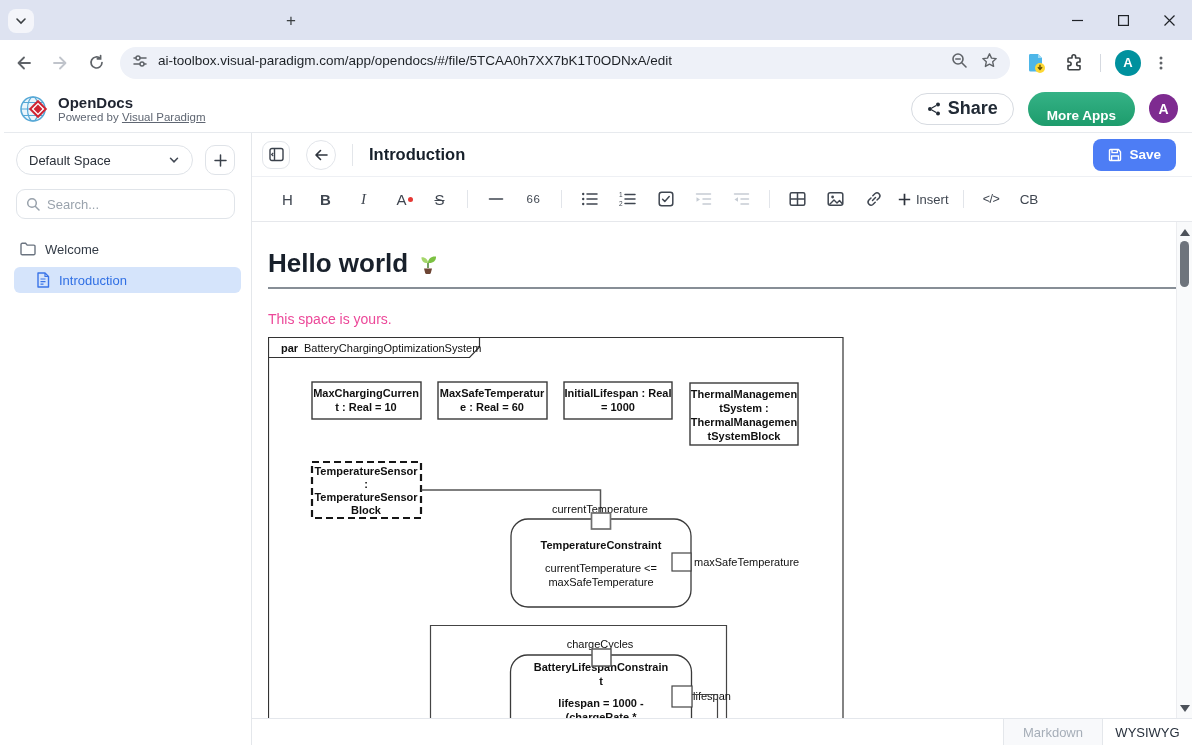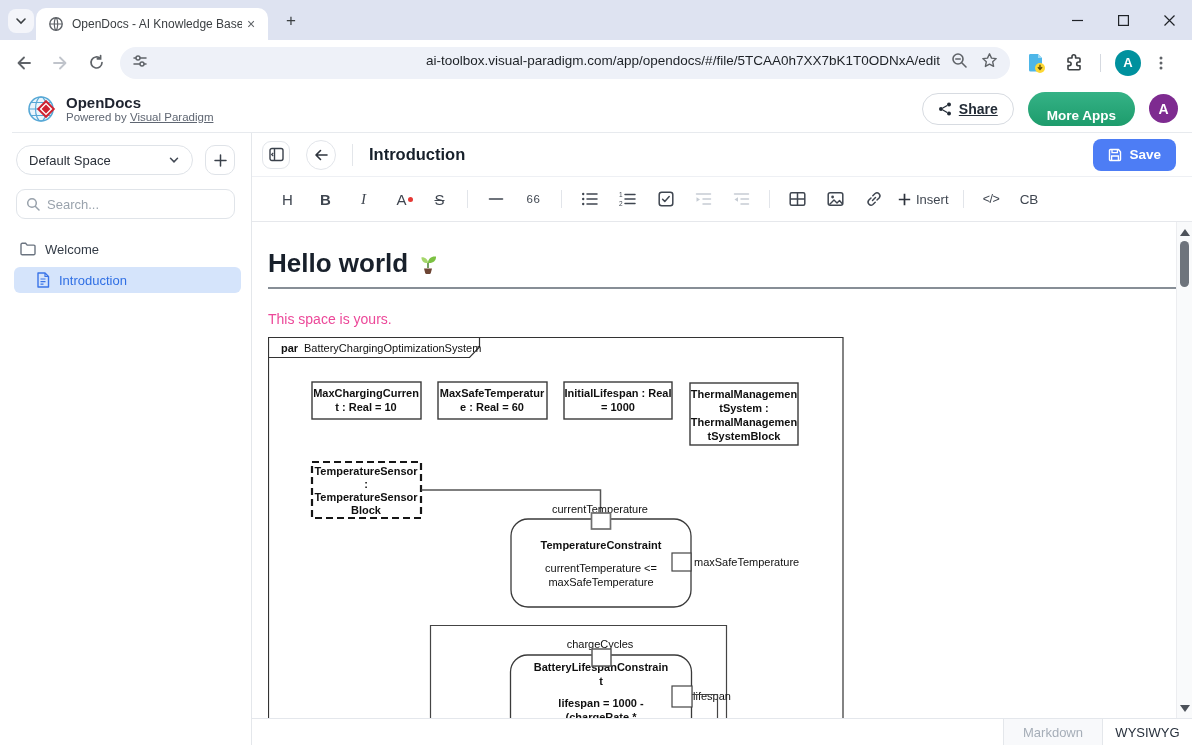--- a/index.html
+++ b/index.html
@@ -13,35 +13,35 @@
   .btab { position:absolute; left:36px; top:8px; width:232px; height:32px; background:#fff; border-radius:10px 10px 0 0; display:flex; align-items:center; padding:0 8px 0 12px; }
   .btab .fav { flex:0 0 16px; margin-right:8px; }
   .btab .tab-title { font-size:12px; color:#3c4043; white-space:nowrap; overflow:hidden; flex:1; }
   .tab-close { flex:0 0 18px; height:18px; display:flex; align-items:center; justify-content:center; font-size:14px; color:#5f6368; border-radius:50%; }
   .newtab { position:absolute; left:280px; top:10px; width:22px; height:22px; display:flex; align-items:center; justify-content:center; color:#3c4043; font-size:17px; }
   .winctrls { position:absolute; right:0; top:0; height:40px; display:flex; align-items:center; }
   .winbtn { width:46px; height:40px; display:flex; align-items:center; justify-content:center; color:#1f2328; }
 
   .urlrow { position:absolute; top:40px; left:0; right:0; height:45px; background:#fff; display:flex; align-items:center; }
   .navbtn { width:24px; height:24px; margin-left:12px; display:flex; align-items:center; justify-content:center; }
-  .omnibox { margin-left:12px; width:890px; height:32px; background:#eef1f8; border-radius:16px; display:flex; align-items:center; padding:0 10px 4px 12px;text-align:right; }
+  .omnibox { margin-left:12px; width:890px; height:32px; background:#eef1f8; border-radius:16px; display:flex; align-items:center; padding:0 10px 4px 12px; }
   .omnibox .url { flex:1; font-size:13.5px; color:#1d2126; margin-left:10px; white-space:nowrap; overflow:hidden; }
   .obicon { width:22px; height:22px; display:flex; align-items:center; justify-content:center; margin-left:8px; }
   .rowicon { width:24px; height:24px; display:flex; align-items:center; justify-content:center; margin-left:14px; }
   .vsep { width:1px; height:18px; background:#d5d9e0; margin-left:14px; }
   .bavatar { width:26px; height:26px; border-radius:50%; background:#00919e; color:#fff; font-size:13px; font-weight:bold; display:flex; align-items:center; justify-content:center; margin-left:14px; }
 
   
-  .appheader { position:absolute; top:85px; left:12px; right:0; height:48px; background:#fff; border-bottom:1px solid #e7eaee; display:flex; align-items:center; padding:0 14px; }
+  .appheader { position:absolute; top:85px; left:4px; right:0; height:48px; background:#fff; border-bottom:1px solid #e7eaee; display:flex; align-items:center; padding:0 14px; }
   .brandtext { margin-left:8px; }
   .brandtext .t1 { font-size:15px; font-weight:bold; color:#1f2430; line-height:17px; }
   .brandtext .t2 { font-size:11.5px; color:#5f6672; }
   .brandtext .t2 a { color:#5f6672; text-decoration:underline; }
   .spacer { flex:1; }
-  .share-btn { height:32px; border:1px solid #d7dbe1; border-radius:16px; background:#fff; display:flex; align-items:center; gap:7px; padding:0 15px; font-size:14px; font-weight:600; color:#222b36;text-decoration:underline; }
+  .share-btn { height:32px; border:1px solid #d7dbe1; border-radius:16px; background:#fff; display:flex; align-items:center; gap:7px; padding:0 15px; font-size:18px; font-weight:600; color:#222b36; }
   .moreapps-btn { height:34px; border:none; border-radius:17px; background:linear-gradient(180deg,#35b286,#1d9c6c); color:#fff; font-size:13.5px; font-weight:bold; padding:16px 19px; margin-left:14px; }
   .pavatar { width:29px; height:29px; border-radius:50%; background:#7e2b90; color:#fff; font-weight:bold; font-size:14px; display:flex; align-items:center; justify-content:center; margin-left:14px; }
 
   
   .main { position:absolute; top:133px; left:0; right:0; bottom:0; display:flex; }
   .sidebar { width:252px; border-right:1px solid #e4e7eb; background:#fff; padding-top:12px; }
   .sbrow { display:flex; align-items:center; padding:0 16px; gap:12px; }
   .space-select { flex:1; height:30px; border:1px solid #dfe3e8; border-radius:15px; display:flex; align-items:center; padding:0 12px; font-size:13px; color:#2a3039; }
   .space-select .lbl { flex:1; }
   .plus-btn { width:30px; height:30px; border:1px solid #dfe3e8; border-radius:10px; background:#fff; display:flex; align-items:center; justify-content:center; }
@@ -93,28 +93,20 @@
 </head>
 <body>
 
 <div class="window">
 
   <div class="tabstrip">
     <div class="tab-search-btn">
       <svg class="ic" width="12" height="12" viewBox="0 0 12 12">
           <path d="M2 4l4 4 4-4" fill="none" stroke="#3c4043" stroke-width="1.6" stroke-linecap="round"></path>
         </svg>
-    </div>
-    <div class="btab">
-      <svg class="ic fav" width="16" height="16" viewBox="0 0 16 16">
-        <circle cx="8" cy="8" r="6.2" fill="none" stroke="#5f6368" stroke-width="1.4"></circle>
-        <path d="M1.8 8h12.4 M8 1.8c-2.2 1.8-2.2 10.6 0 12.4 M8 1.8c2.2 1.8 2.2 10.6 0 12.4" fill="none" stroke="#5f6368" stroke-width="1.2"></path>
-      </svg>
-      <span class="tab-title">OpenDocs - AI Knowledge Base</span>
-      <span class="tab-close">×</span>
     </div>
     <div class="newtab">+</div>
     <div class="winctrls">
       <div class="winbtn">
           <svg class="ic" width="11" height="11" viewBox="0 0 11 11">
             <path d="M0 5.5h11" stroke="#1f2328" stroke-width="1.2"></path>
           </svg>
         </div>
       <div class="winbtn">
           <svg class="ic" width="11" height="11" viewBox="0 0 11 11">

